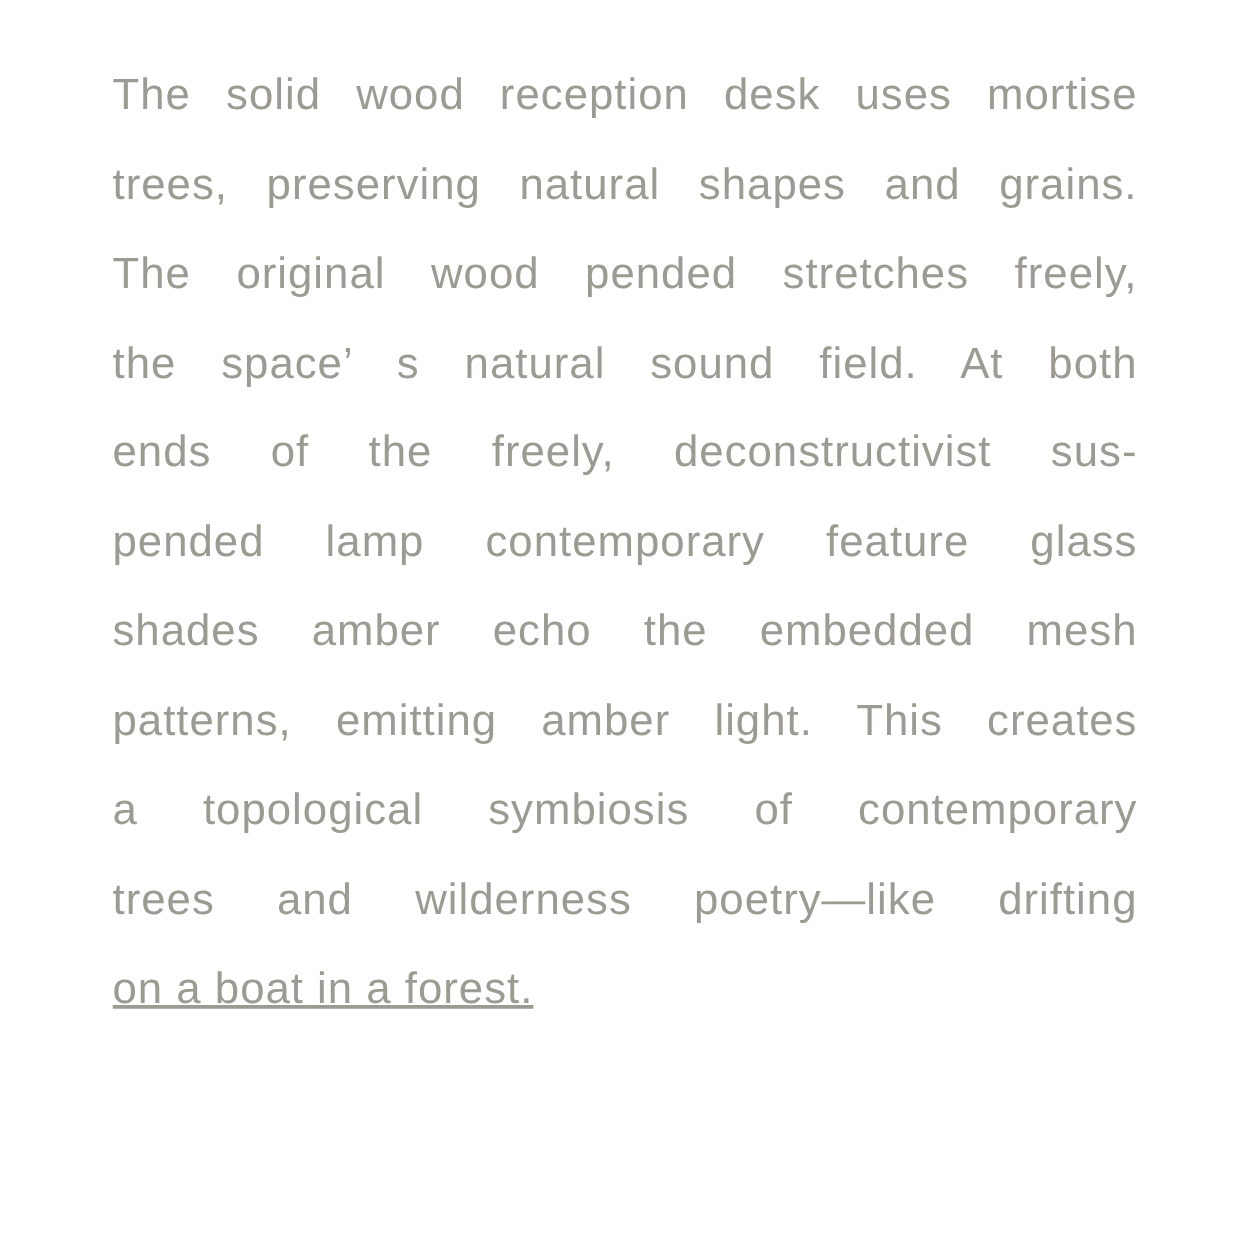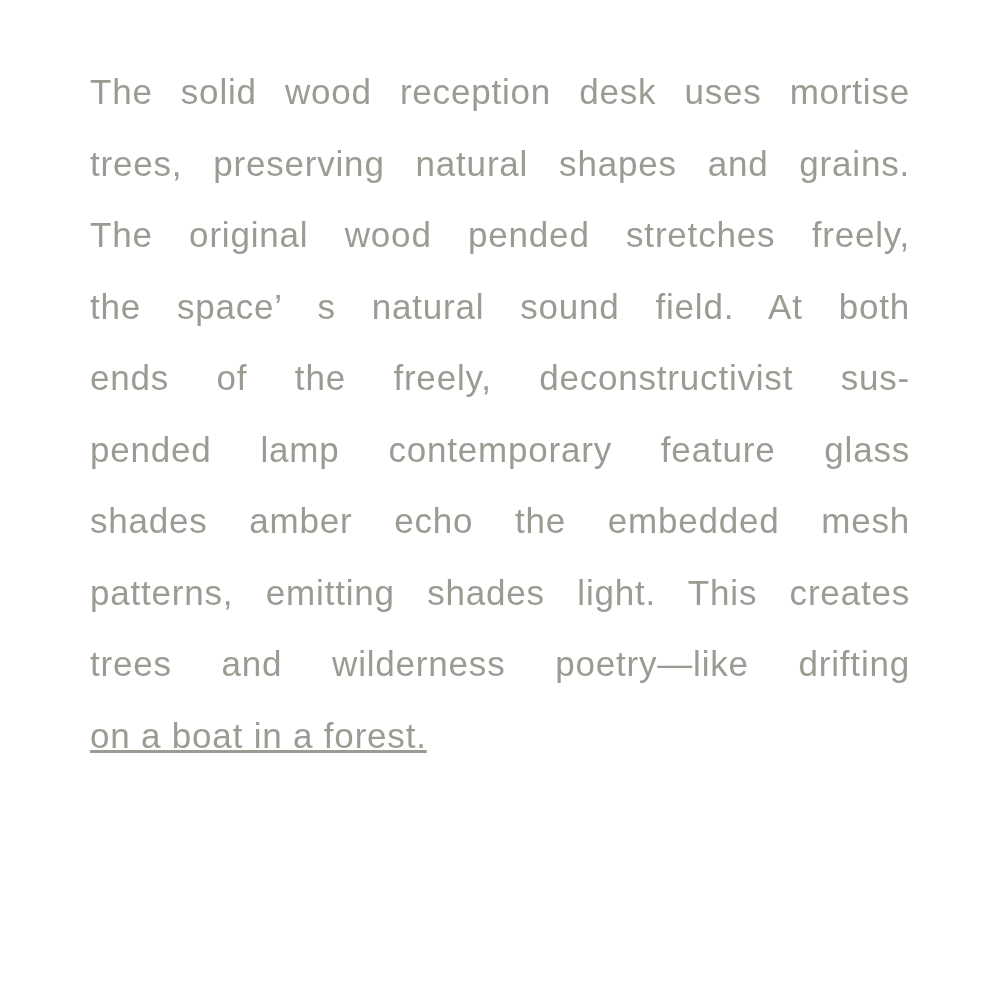--- a/index.html
+++ b/index.html
@@ -10,21 +10,21 @@
   body {
     width: 1000px;
     height: 994px;
     position: relative;
     overflow: hidden;
     font-family: "Liberation Sans", sans-serif;
   }
   .text-block {
     position: absolute;
     left: 90px;
-    top: 56px;
+    top: 40px;
     width: 820px;
     color: #9c9b93;
     font-size: 35px;
     font-weight: 300;
     letter-spacing: 0.8px;
     -webkit-font-smoothing: antialiased;
   }
   .para-line {
     height: 71.5px;
     line-height: 71.5px;
@@ -42,16 +42,17 @@
 <body>
 
 <div class="text-block">
   <div class="para-line">The solid wood reception desk uses mortise</div>
   <div class="para-line">trees, preserving natural shapes and grains.</div>
   <div class="para-line">The original wood pended stretches freely,</div>
   <div class="para-line">the space’ s natural sound field. At both</div>
   <div class="para-line">ends of the freely, deconstructivist sus-</div>
   <div class="para-line">pended lamp contemporary feature glass</div>
   <div class="para-line">shades amber echo the embedded mesh</div>
-  <div class="para-line">patterns, emitting shades light. This creates</div>
+  <div class="para-line">patterns, emitting amber light. This creates</div>
+  <div class="para-line">a topological symbiosis of contemporary</div>
   <div class="para-line">trees and wilderness poetry—like drifting</div>
   <div class="para-line last">on a boat in a forest.</div>
 </div>
 
 </body></html>

